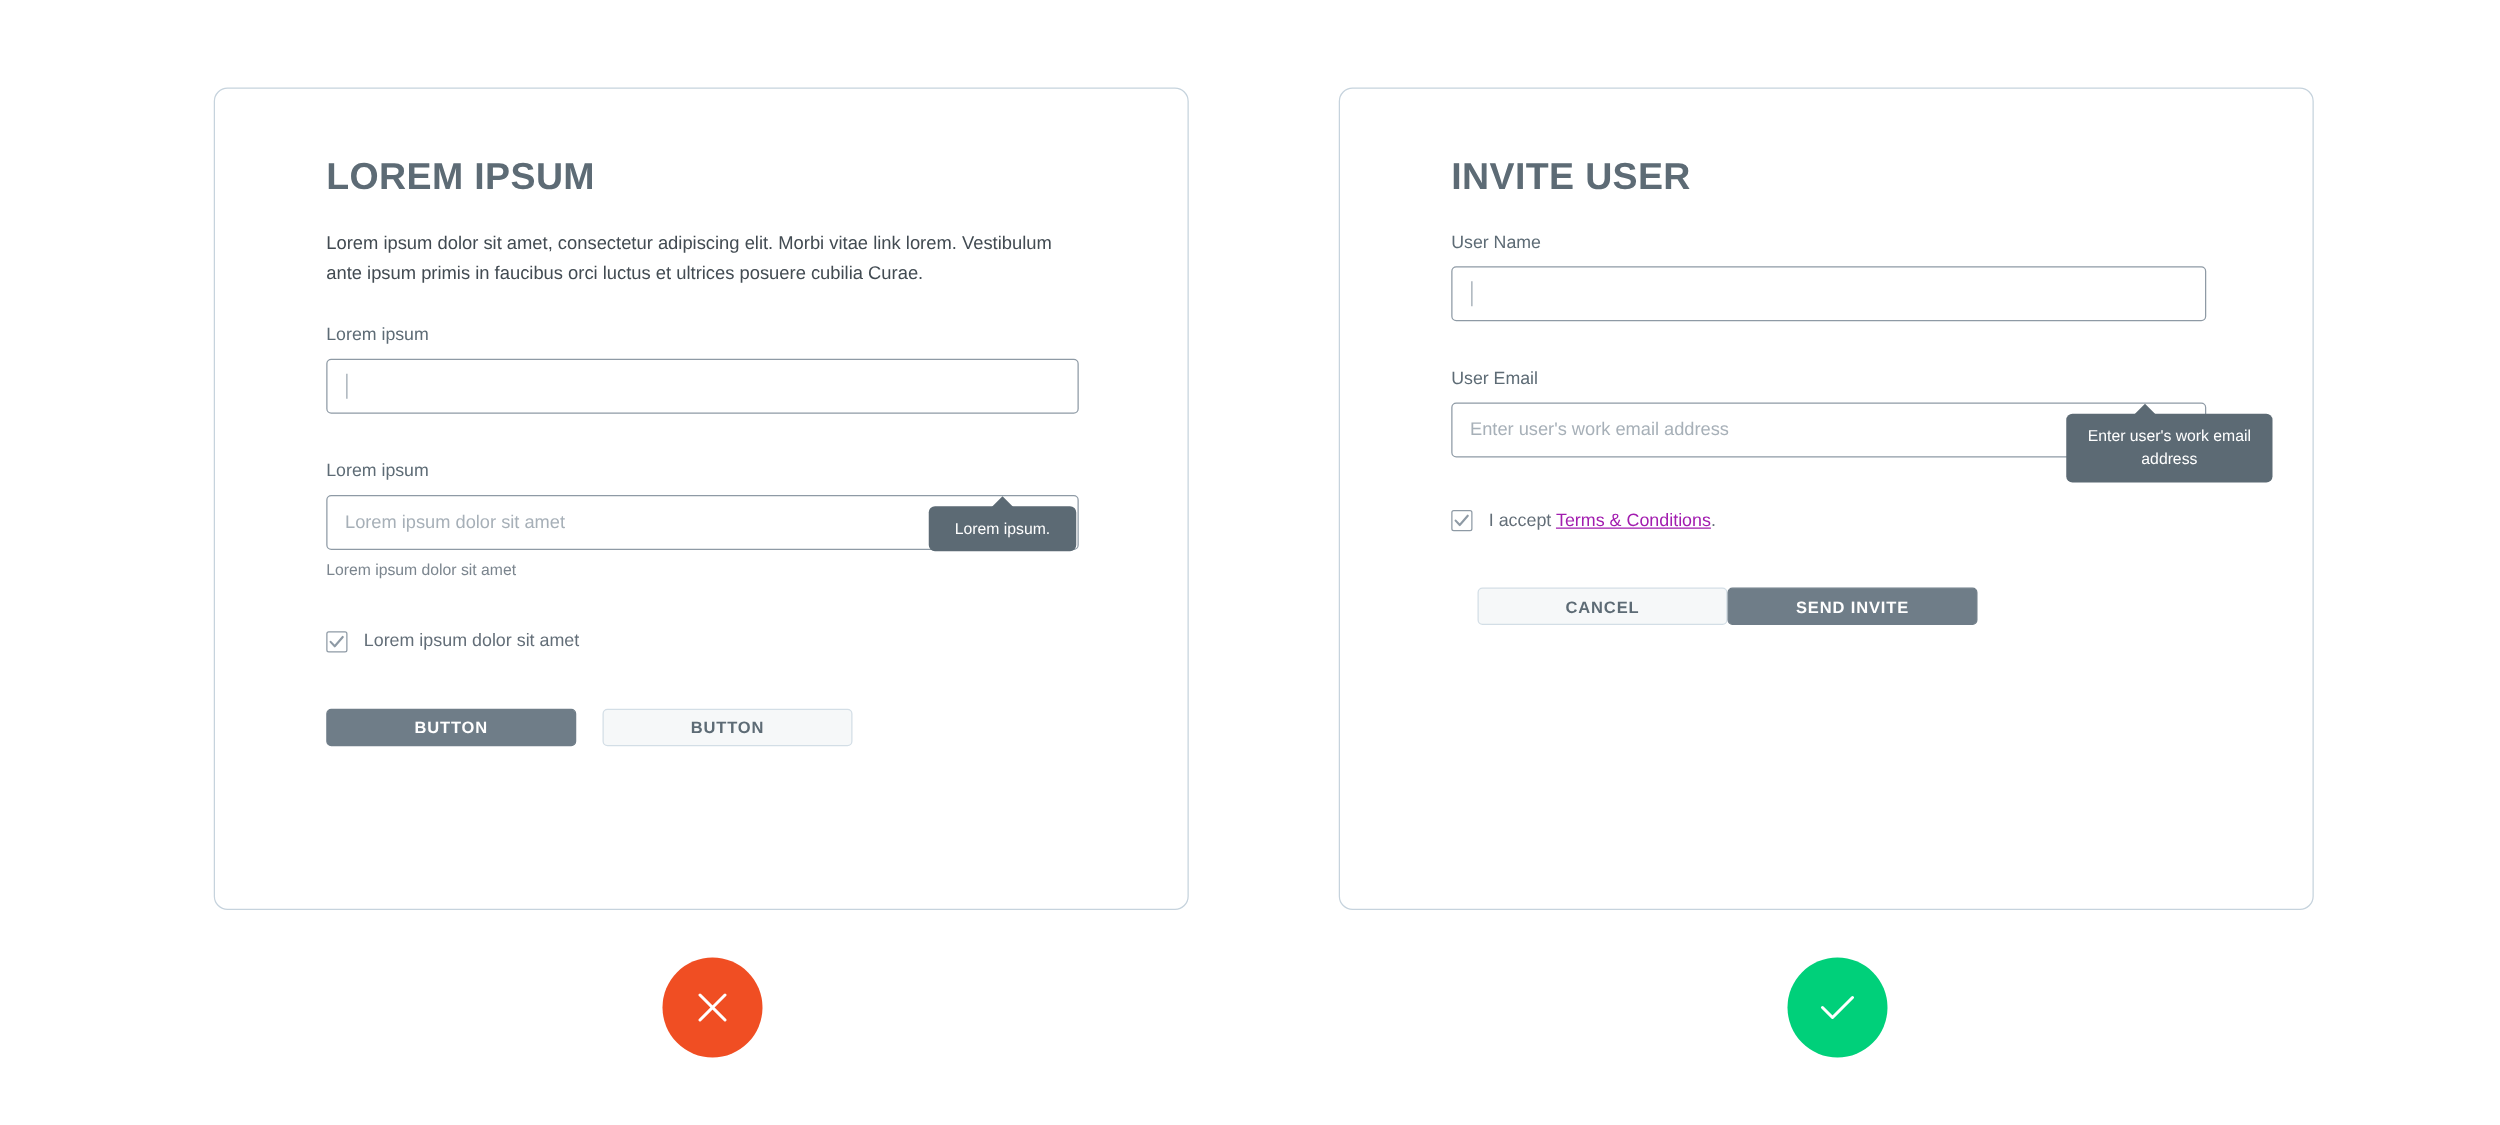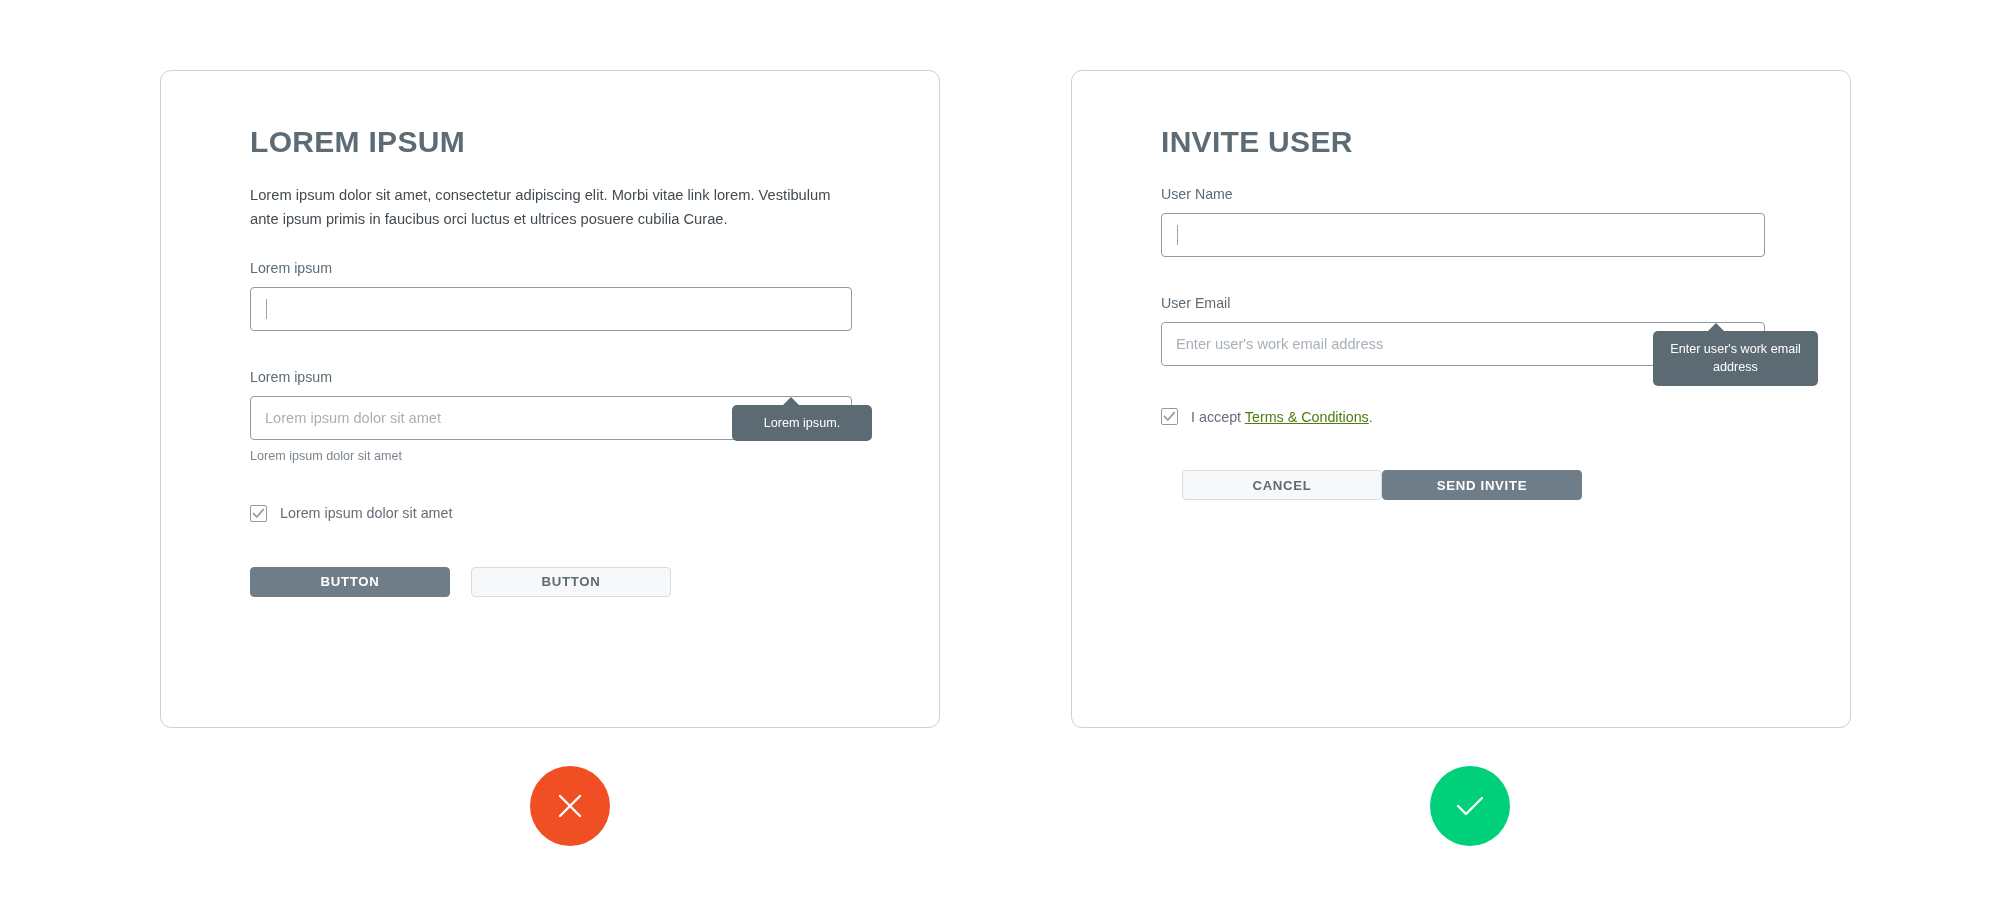--- a/index.html
+++ b/index.html
@@ -20,21 +20,21 @@
   .card {
     position: absolute;
     top: 70px;
     width: 780px;
     height: 658px;
     box-sizing: border-box;
     background: #ffffff;
     border: 1px solid #c6d3dd;
     border-radius: 11px;
   }
-  .card--left  { left: 160px; }
+  .card--left  { left: 171px; }
   .card--right { left: 1071px; }
 
   .card-inner {
     position: absolute;
     left: 89px;
     top: 54px;
     width: 602px;
   }
   .card--right .card-inner { width: 604px; }
 
@@ -141,21 +141,21 @@
     top: -8px;
     width: 0;
     height: 0;
     border-left: 9px solid transparent;
     border-right: 9px solid transparent;
     border-bottom: 9px solid #5c6a74;
   }
   .tooltip--left {
     left: 482px;
     top: 36px;
-    width: 140px;
+    width: 118px;
   }
   .tooltip--left::after { left: 50px; }
 
   .tooltip--right {
     left: 492px;
     top: 36px;
     width: 165px;
   }
   .tooltip--right::after { left: 54px; }
 
@@ -177,21 +177,21 @@
     cursor: pointer;
   }
   .checkbox-box svg { position: absolute; left: 1px; top: 1px; }
   .checkbox-label {
     margin-left: 13px;
     font-size: 14.3px;
     color: #636e78;
   }
   .checkbox-label a,
   .checkbox-label .tc-link {
-    color: #4d7c0f;
+    color: #a21caf;
     text-decoration: underline;
     cursor: pointer;
   }
 
   
   .button-row {
     margin-top: 45px;
     display: flex;
     align-items: center;
   }

